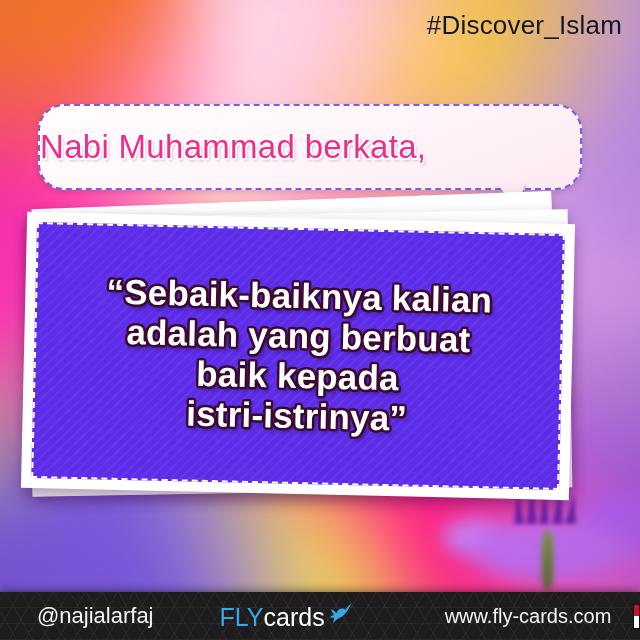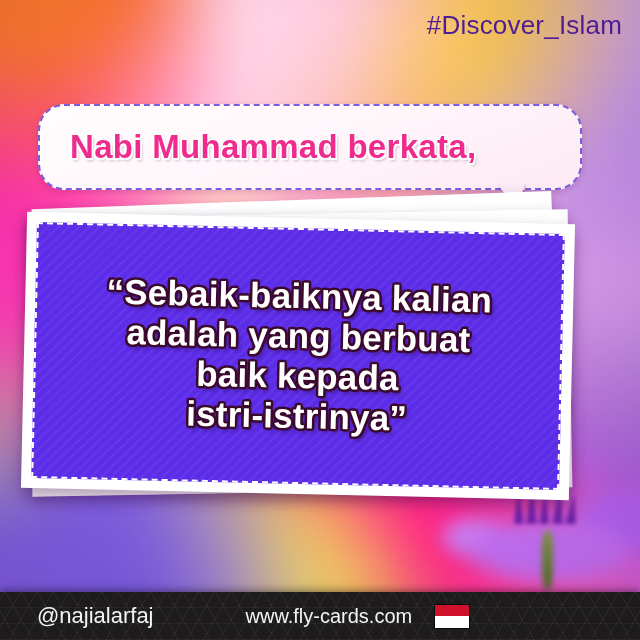--- a/index.html
+++ b/index.html
@@ -74,36 +74,35 @@
     filter:blur(3px);border-radius:40%;
   }
   #bg .vignette{
     position:absolute;inset:0;
     background:radial-gradient(ellipse at 50% 45%, rgba(0,0,0,0) 55%, rgba(60,0,60,.12) 100%);
   }
 
   
   #hashtag{
     position:absolute;right:18px;top:10px;
-    font-size:26px;color:#4c1d95;letter-spacing:.2px;
+    font-size:26px;color:#0f172a;letter-spacing:.2px;
     white-space:nowrap;
   }
 
   
   #bubble{
     position:absolute;left:38px;top:104px;width:540px;height:82px;
     background:linear-gradient(160deg,#fffdfd 0%,#fff7fb 45%,#fde9f3 100%);
     border:2px dashed #7b5ce0;
     border-radius:26px;
     box-shadow:0 2px 6px rgba(70,0,80,.18);
     display:flex;align-items:center;
   }
   #bubble-text{
-    margin-left:30px;
-    font-size:33px;font-weight:bold;color:#ef2c8d;
+    font-size:33px;font-weight:normal;color:#ef2c8d;
     letter-spacing:.3px;
     text-shadow:
       -1.5px -1.5px 0 #fff, 1.5px -1.5px 0 #fff,
       -1.5px  1.5px 0 #fff, 1.5px  1.5px 0 #fff,
        0 0 3px #fff, 2px 3px 3px rgba(120,60,120,.35);
     white-space:nowrap;
   }
   #bubble-tail{
     position:absolute;left:497px;top:183px;width:0;height:0;
     border-left:20px solid transparent;
@@ -229,20 +228,27 @@
         <span class="qline">“Sebaik-baiknya kalian</span>
         <span class="qline">adalah yang berbuat</span>
         <span class="qline">baik kepada</span>
         <span class="qline">istri-istrinya”</span>
       </div>
     </div>
   </div>
 
   <div id="footer">
     <span id="handle">@najialarfaj</span>
+    <span id="brand">
+      <span id="brand-fly">FLY</span>
+        <span id="brand-cards">cards</span>
+      <svg id="bird-icon" width="26" height="24" viewBox="0 0 26 24">
+        <path d="M24.5 1.2c-2.6 1.9-4.6 4.1-6.1 6.5-1.3-1.1-3-1.5-4.7-1.0-2.2.6-3.7 2.4-4.3 4.6C8.0 9.0 5.6 7.6 3.0 7.6c2.1 1.7 3.3 3.7 3.8 5.7-1.6.2-3.2 1.0-4.4 2.4 2.0-.5 3.7-.3 5.0.3-.9 1.6-1.2 3.4-.9 5.3 1.4-2.4 3.2-3.9 5.0-4.7 2.6-1.2 5.0-2.8 6.8-5.0 2.2-2.6 4.0-6.0 6.2-10.4z" fill="#35a9e8"></path>
+      </svg>
+    </span>
     <span id="site">www.fly-cards.com</span>
     <span id="flag">
       <span class="red"></span>
       <span class="white"></span>
     </span>
   </div>
 
 </div>
 
 </body></html>

